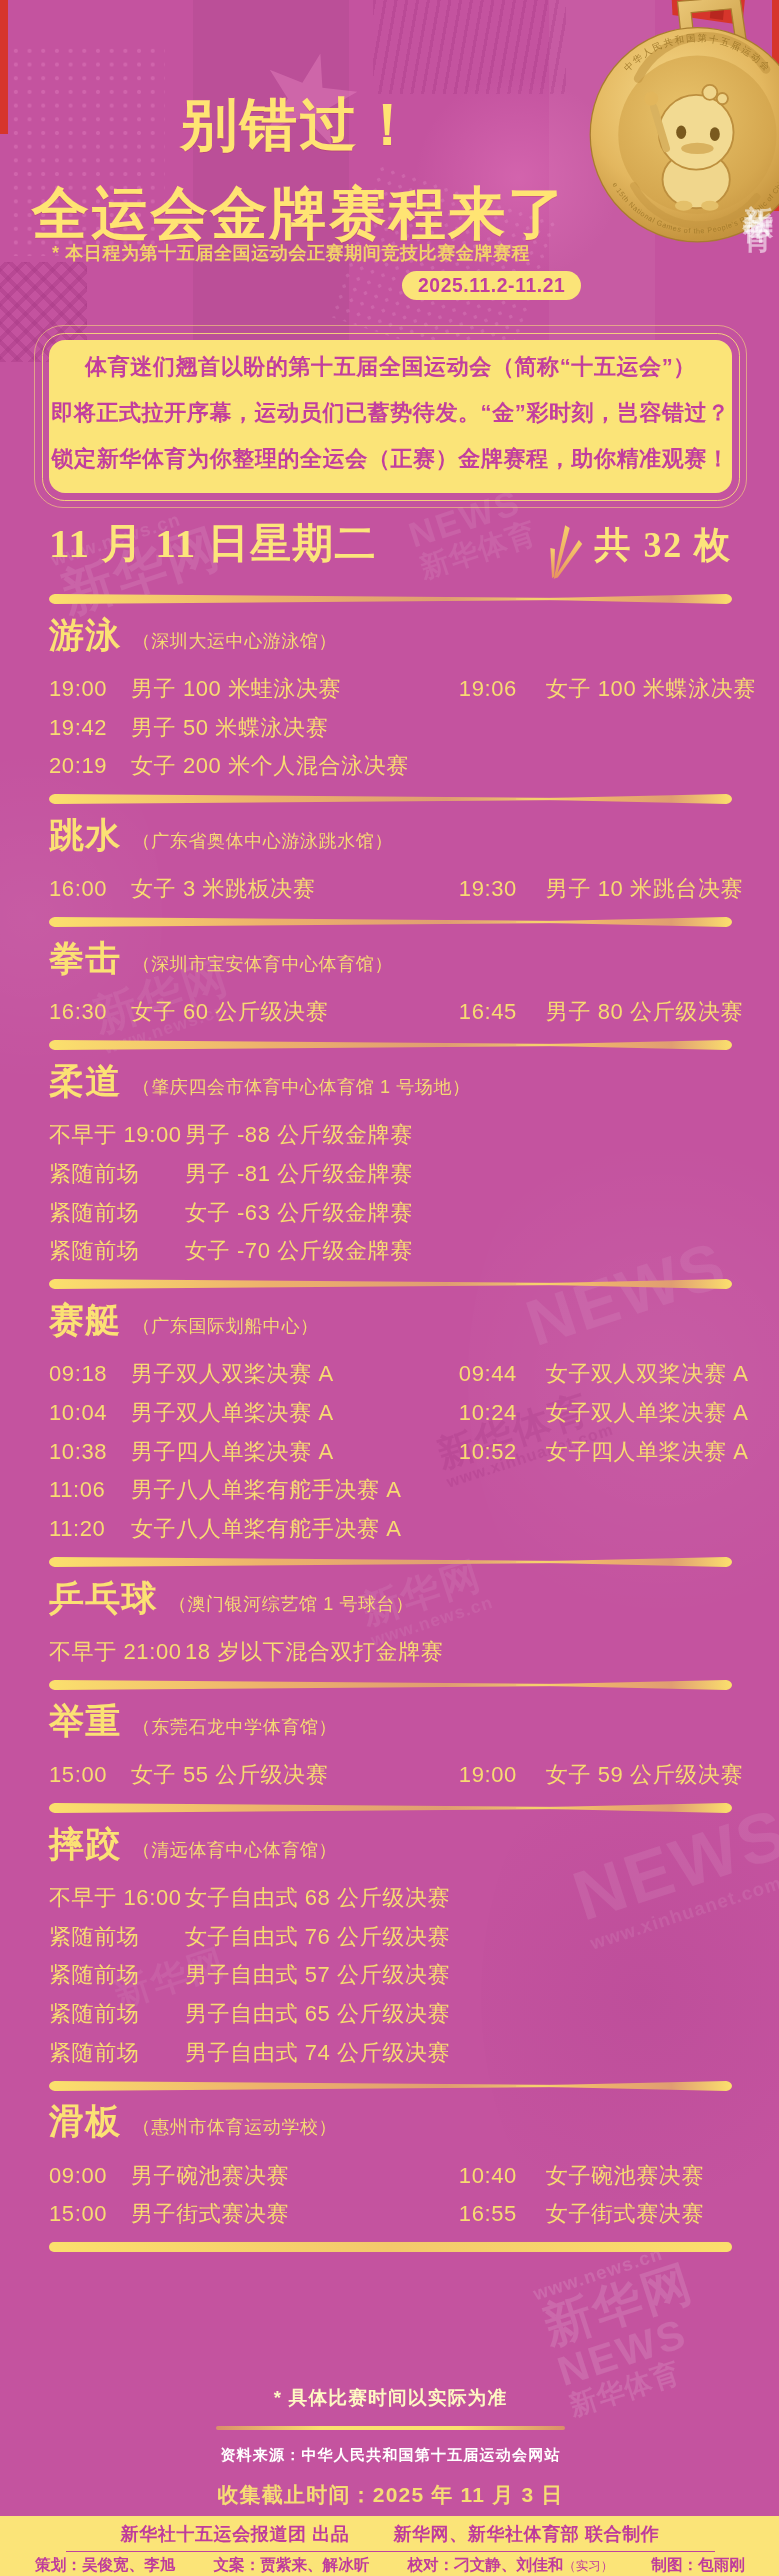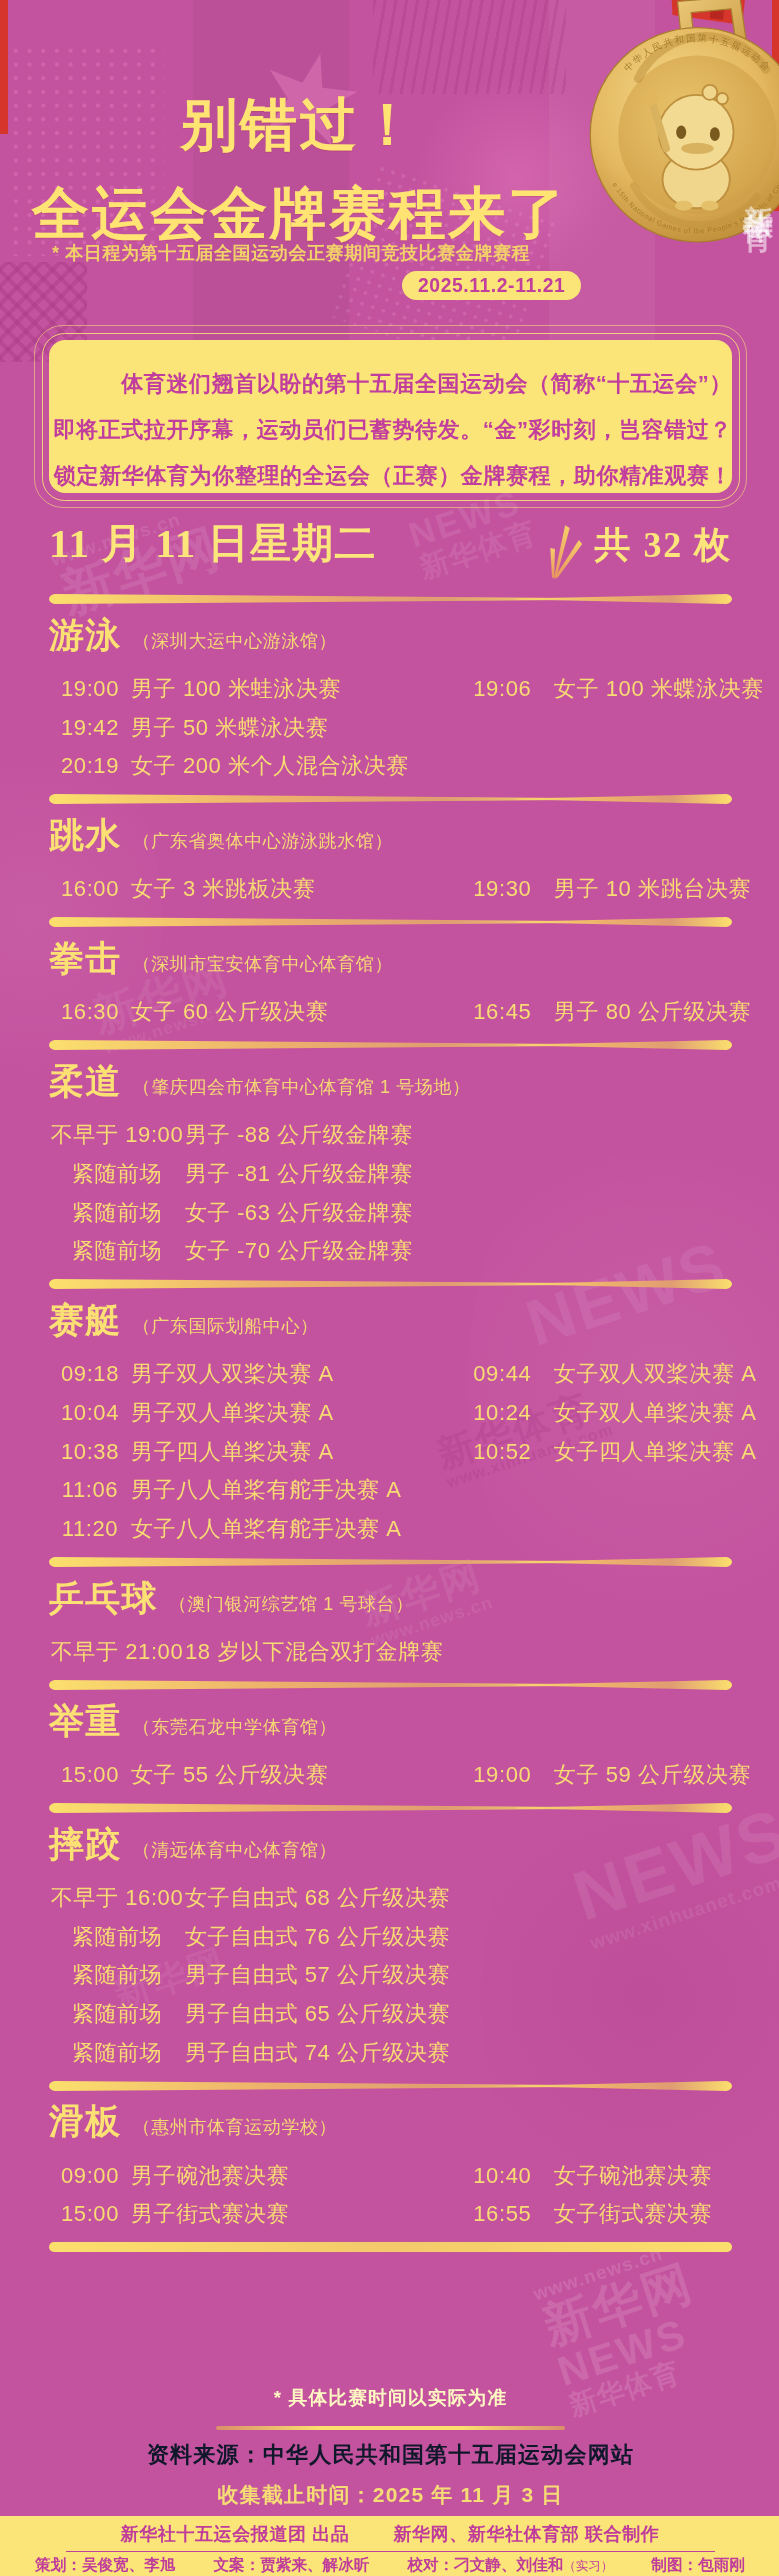--- a/index.html
+++ b/index.html
@@ -49,57 +49,57 @@
   .title-line2{margin-top:27.5px;}
   .hdr-note{position:absolute;top:241px;left:52px;font-size:18px;letter-spacing:0.6px;
       color:#f2d169;font-weight:700;}
   .date-badge{position:absolute;top:271px;left:402px;height:29px;padding:0 16px;
       background:#fbe478;border-radius:15px;display:flex;align-items:center;
       color:#c23e9e;font-weight:800;font-size:19.3px;letter-spacing:0.6px;}
   .medal-wrap{position:absolute;left:579px;top:-8.7px;width:215px;height:278px;}
   
   .content{position:absolute;top:340px;left:49px;width:683px;}
   .intro-box{position:relative;height:153px;background:#fbe478;border-radius:16px;
-      padding-top:21px;box-sizing:border-box;text-align:right;}
+      padding-top:4px;box-sizing:border-box;text-align:center;}
   .intro-box::before{content:"";position:absolute;inset:-7.5px;border:1.9px solid rgba(251,228,120,.85);
       border-radius:22.5px;pointer-events:none;}
   .intro-box::after{content:"";position:absolute;inset:-15px;border:1.2px solid rgba(251,228,120,.55);
       border-radius:29px;pointer-events:none;}
   .intro-line{font-size:22px;line-height:46px;font-weight:700;color:#c23e9e;letter-spacing:0.6px;}
   .day-head{margin-top:25px;height:50px;display:flex;justify-content:space-between;align-items:flex-end;}
   .day-date{margin:0;font-family:"Liberation Serif",serif;font-weight:700;font-size:41px;
       line-height:50px;color:#fce57b;letter-spacing:1.2px;}
   .day-count-wrap{display:flex;align-items:flex-end;}
   .sparkle{width:40px;height:57px;margin-right:6.2px;position:relative;top:12.5px;}
   .day-count{font-family:"Liberation Serif",serif;font-weight:700;font-size:36px;
       line-height:46px;color:#fce57b;letter-spacing:1.9px;}
   .bow-wrap{margin-top:26px;height:10px;}
   .bow-wrap svg{display:block;width:683px;height:10px;}
   
   .sport h3{margin:10.6px 0 0 0;display:flex;align-items:baseline;height:40px;}
   .sport-name{font-size:35px;font-weight:700;color:#fbe174;letter-spacing:1.2px;line-height:40px;}
   .sport-venue{font-size:18px;color:#f6d974;margin-left:11.2px;letter-spacing:0.6px;font-weight:400;}
   .rows{margin-top:19.3px;}
-  .row{display:flex;align-items:baseline;height:27.5px;text-align:center;}
+  .row{display:flex;align-items:baseline;height:27.5px;}
   .row + .row{margin-top:11.2px;}
   .cell{display:flex;flex:0 0 60%;align-items:baseline;min-width:0;}
-  .cell.c2{flex:0 0 40%;gap:8px;}
+  .cell.c2{flex:0 0 40%;}
   .time{flex:0 0 82px;font-size:22px;color:#f8db72;letter-spacing:0.6px;}
   .cell.c2 .time{flex:0 0 87px;}
   .sport.wide .time{flex:0 0 136px;}
   .event{font-size:22px;color:#f8db72;letter-spacing:0.6px;white-space:nowrap;}
   .sec-div{margin-top:15.6px;height:10px;}
   .sec-div svg{display:block;width:683px;height:10px;}
   .sec-div.solid{background:linear-gradient(90deg,#fbdf6d,#f3c96c 50%,#fbdf6d);border-radius:5px;}
   
   .footnote{margin-top:134px;text-align:center;}
   .fn-disclaimer{font-size:18.7px;line-height:24px;font-weight:700;color:#fef9c3;letter-spacing:1.2px;}
   .fn-line{margin:16px auto 0;width:349px;height:3.1px;border-radius:1.9px;
       background:linear-gradient(90deg,#d98f6a,#fbe06e 30%,#fbe06e 70%,#d98f6a);}
-  .fn-source{margin-top:12.5px;font-size:22px;line-height:25px;font-weight:700;color:#0f172a;letter-spacing:1.2px;}
+  .fn-source{margin-top:12.5px;font-size:15px;line-height:25px;font-weight:700;color:#ffffff;letter-spacing:1.2px;}
   .fn-deadline{margin-top:15px;font-size:21px;line-height:25px;font-weight:700;color:#f6dc74;letter-spacing:1.2px;}
   
   .footer-band{position:absolute;left:0;bottom:0;width:780px;height:60px;background:#fbe478;
       box-sizing:border-box;padding-top:7.5px;text-align:center;}
   .fb-line1{display:flex;justify-content:center;gap:44px;font-size:18px;line-height:21px;
       font-weight:700;color:#bf3b9c;letter-spacing:0.6px;}
   .fb-divider{width:649px;margin:6.2px auto 0;border-top:1.9px solid #c0429f;}
   .fb-line2{margin-top:5px;display:flex;justify-content:center;gap:38px;font-size:15.6px;
       line-height:16px;font-weight:700;color:#bf3b9c;}
   .c-suffix{font-size:12.5px;font-weight:400;}

